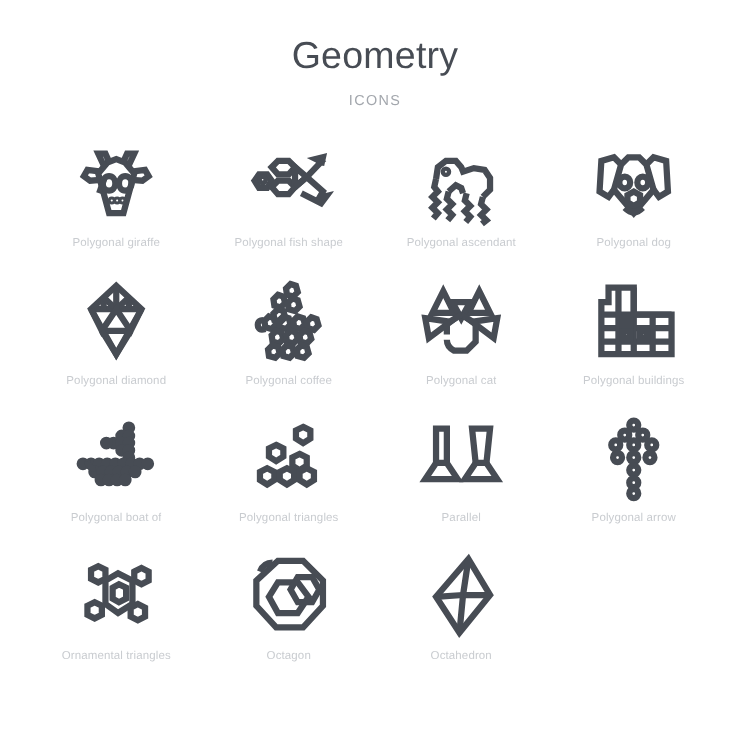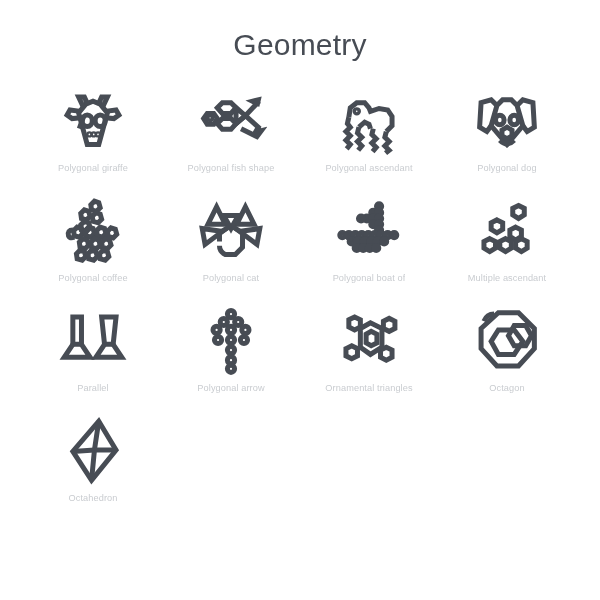--- a/index.html
+++ b/index.html
@@ -102,20 +102,21 @@
     overflow: hidden;
   }
 </style>
 </head>
 <body>
 
 <div class="page">
 
   <div class="header">
     <h1 class="page-title">geometry</h1>
+    <div class="page-subtitle">icons</div>
   </div>
 
   <div class="grid">
 
     <div class="cell">
       <div class="icon-box">
         <svg viewBox="0 0 100 100">
           <path d="M36 62 L30 40 L40 28 L50 24 L60 28 L70 40 L64 62 L58 84 L42 84 Z"></path>
           <path d="M37 33 L30 18 L38 18 L43 29"></path>
           <path d="M63 33 L70 18 L62 18 L57 29"></path>
@@ -170,20 +171,36 @@
           <path d="M36 30 L44 22 L56 22 L64 30 L72 58 L50 84 L28 58 Z"></path>
           <ellipse cx="40" cy="50" rx="6" ry="6.5"></ellipse>
           <ellipse cx="60" cy="50" rx="6" ry="6.5"></ellipse>
           <path d="M43 64 L50 60 L57 64 L57 72 L50 76 L43 72 Z"></path>
           <path d="M40 78 Q50 88 60 78"></path>
         </svg>
       </div>
       <div class="cell-label">Polygonal dog</div>
     </div>
 
+    <div class="cell">
+      <div class="icon-box">
+        <svg viewBox="0 0 100 100">
+          <path d="M50 12 L78 38 L50 88 L22 38 Z"></path>
+          <path d="M22 38 L78 38"></path>
+          <path d="M36 25 L36 38"></path>
+          <path d="M64 25 L64 38"></path>
+          <path d="M36 25 L50 38 L64 25"></path>
+          <path d="M50 12 L50 38"></path>
+          <path d="M34 62 L66 62"></path>
+          <path d="M22 38 L34 62 L50 38 L66 62 L78 38"></path>
+          <path d="M34 62 L50 88 L66 62"></path>
+        </svg>
+      </div>
+      <div class="cell-label">Polygonal diamond</div>
+    </div>
 
     <div class="cell">
       <div class="icon-box">
         <svg viewBox="0 0 100 100">
           <path d="M52 10 L58 12 L60 19 L55 24 L48 22 L47 15 Z"></path>
           <path d="M38 22 L44 24 L46 31 L41 36 L34 34 L33 27 Z"></path>
           <path d="M54 26 L60 28 L62 35 L57 40 L50 38 L49 31 Z"></path>
           <path d="M38 38 L44 40 L46 47 L41 52 L34 50 L33 43 Z"></path>
           <g>
             <path d="M28 46 L34 48 L36 55 L31 60 L24 58 L23 51 Z"></path>
@@ -215,20 +232,37 @@
           <path d="M40 30 L60 30 L50 48 Z"></path>
           <path d="M10 48 L38 52 L14 70 Z"></path>
           <path d="M90 48 L62 52 L86 70 Z"></path>
           <path d="M50 44 L66 54 L66 74 L56 84 L42 84 Q34 80 34 72"></path>
           <path d="M50 44 L34 54 L34 66"></path>
         </svg>
       </div>
       <div class="cell-label">Polygonal cat</div>
     </div>
 
+    <div class="cell">
+      <div class="icon-box">
+        <svg viewBox="0 0 100 100">
+          <path d="M14 30 L14 88 L92 88 L92 44 L50 44 L50 14 L22 14 L22 30 Z"></path>
+          <path d="M14 44 L92 44"></path>
+          <path d="M14 59 L92 59"></path>
+          <path d="M14 74 L92 74"></path>
+          <path d="M33 14 L33 88"></path>
+          <path d="M50 14 L50 88"></path>
+          <path d="M71 44 L71 88"></path>
+          <rect x="38" y="49" width="8" height="7"></rect>
+          <rect x="38" y="63" width="8" height="7"></rect>
+          <rect x="57" y="63" width="8" height="7"></rect>
+        </svg>
+      </div>
+      <div class="cell-label">Polygonal buildings</div>
+    </div>
 
     <div class="cell">
       <div class="icon-box">
         <svg viewBox="0 0 100 100">
           <g class="dotfill">
             <circle cx="64" cy="17" r="3.6"></circle>
             <circle cx="56" cy="26" r="3.6"></circle>
             <circle cx="64" cy="26" r="3.6"></circle>
             <circle cx="47" cy="34" r="3.6"></circle>
             <circle cx="56" cy="34" r="3.6"></circle>
@@ -270,21 +304,21 @@
       <div class="icon-box">
         <svg viewBox="0 0 100 100">
           <path d="M66 16 L74 20 L74 29 L66 34 L58 29 L58 20 Z"></path>
           <path d="M36 36 L44 40 L44 49 L36 54 L28 49 L28 40 Z"></path>
           <path d="M62 46 L70 50 L70 59 L62 64 L54 59 L54 50 Z"></path>
           <path d="M26 62 L34 66 L34 75 L26 80 L18 75 L18 66 Z"></path>
           <path d="M48 62 L56 66 L56 75 L48 80 L40 75 L40 66 Z"></path>
           <path d="M70 62 L78 66 L78 75 L70 80 L62 75 L62 66 Z"></path>
         </svg>
       </div>
-      <div class="cell-label">Multiple ascendant</div>
+      <div class="cell-label">Polygonal triangles</div>
     </div>
 
     <div class="cell">
       <div class="icon-box">
         <svg viewBox="0 0 100 100">
           <path d="M22 18 L34 18 L34 56 L22 56 Z"></path>
           <path d="M22 56 L10 74 L46 74 L34 56"></path>
           <path d="M62 18 L82 18 L78 56 L66 56 Z"></path>
           <path d="M66 56 L54 74 L90 74 L78 56"></path>
         </svg>

